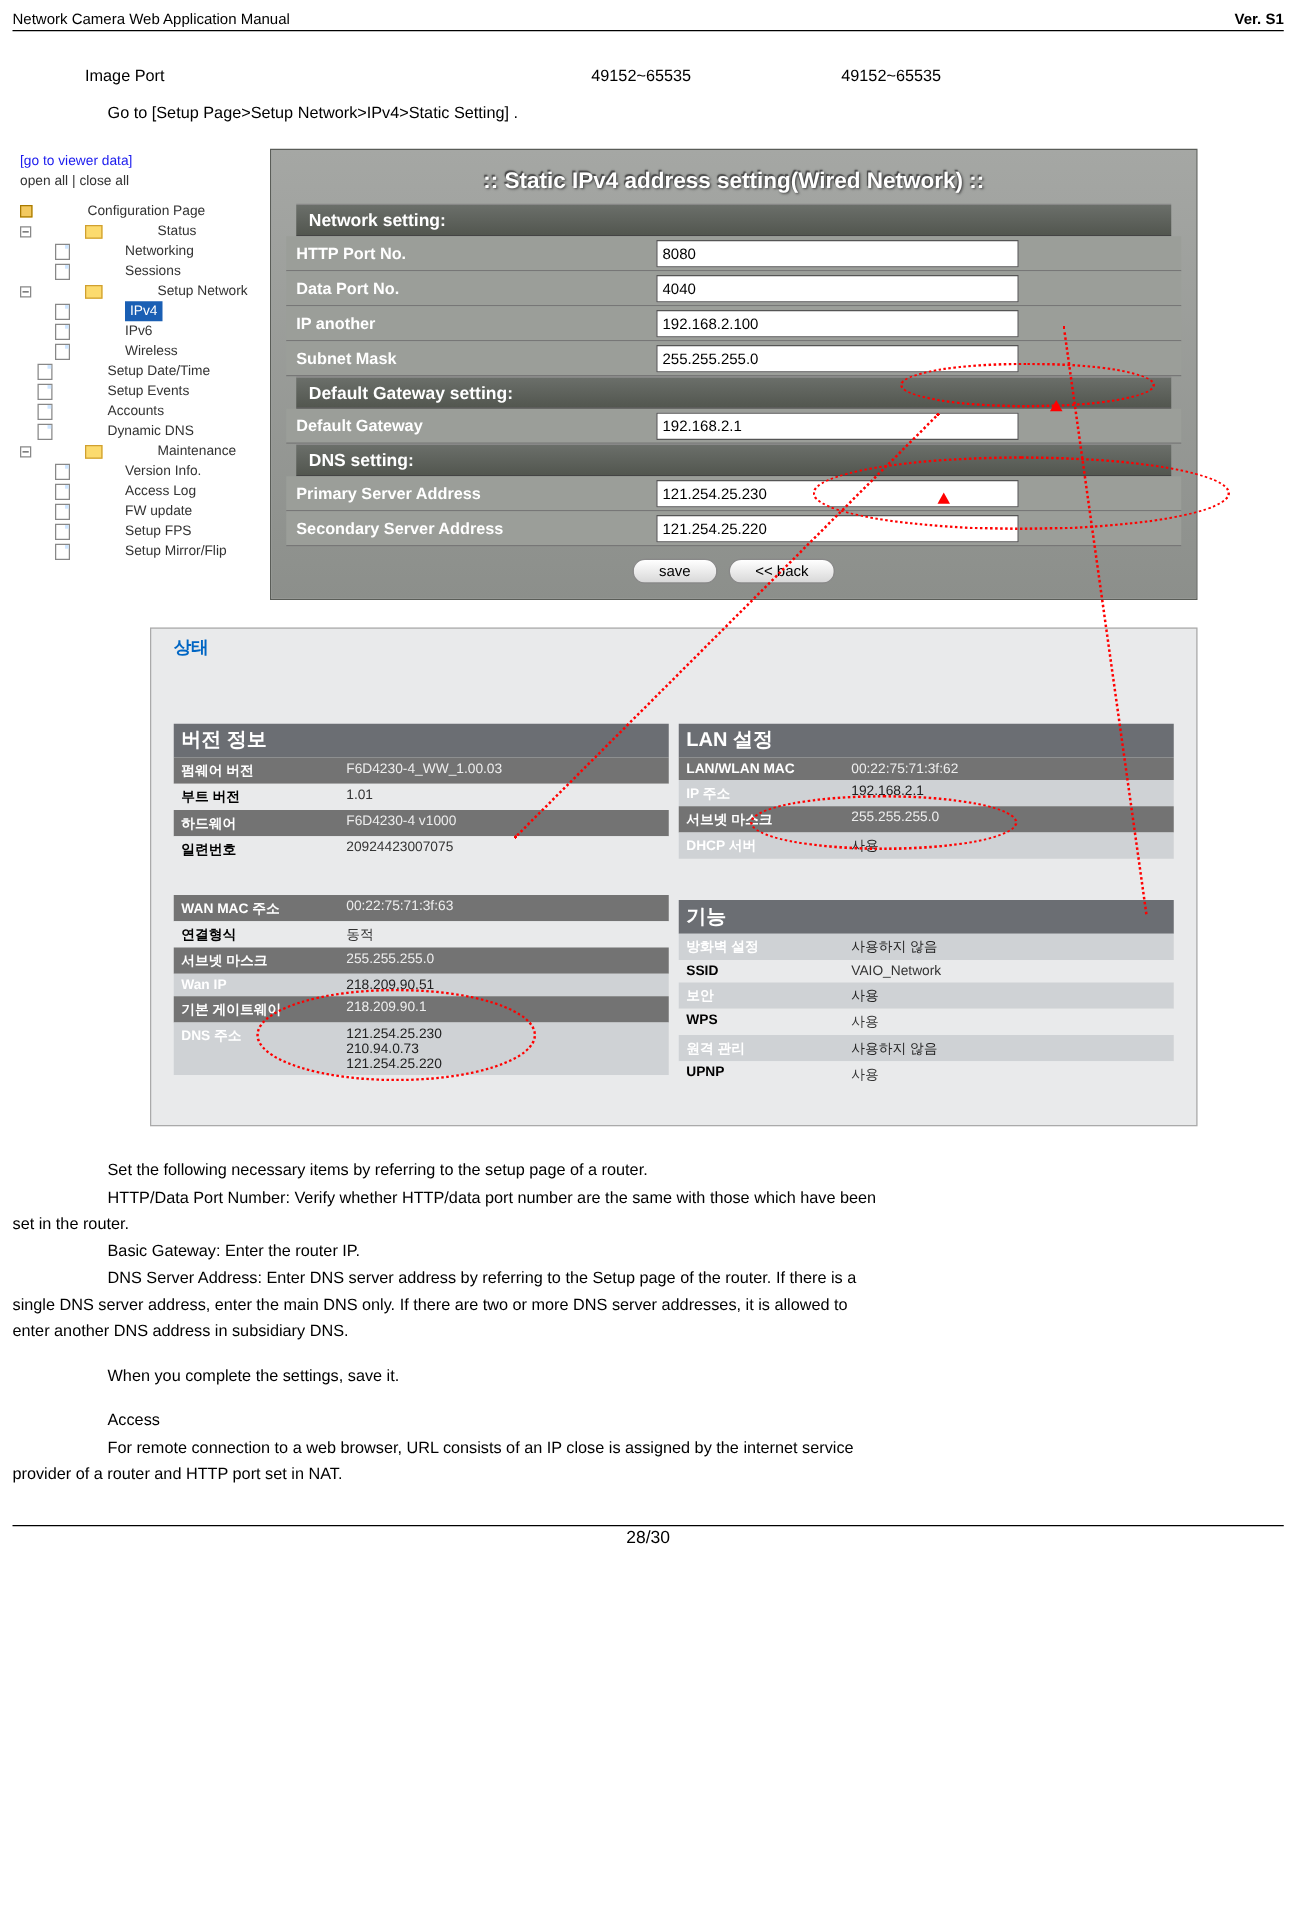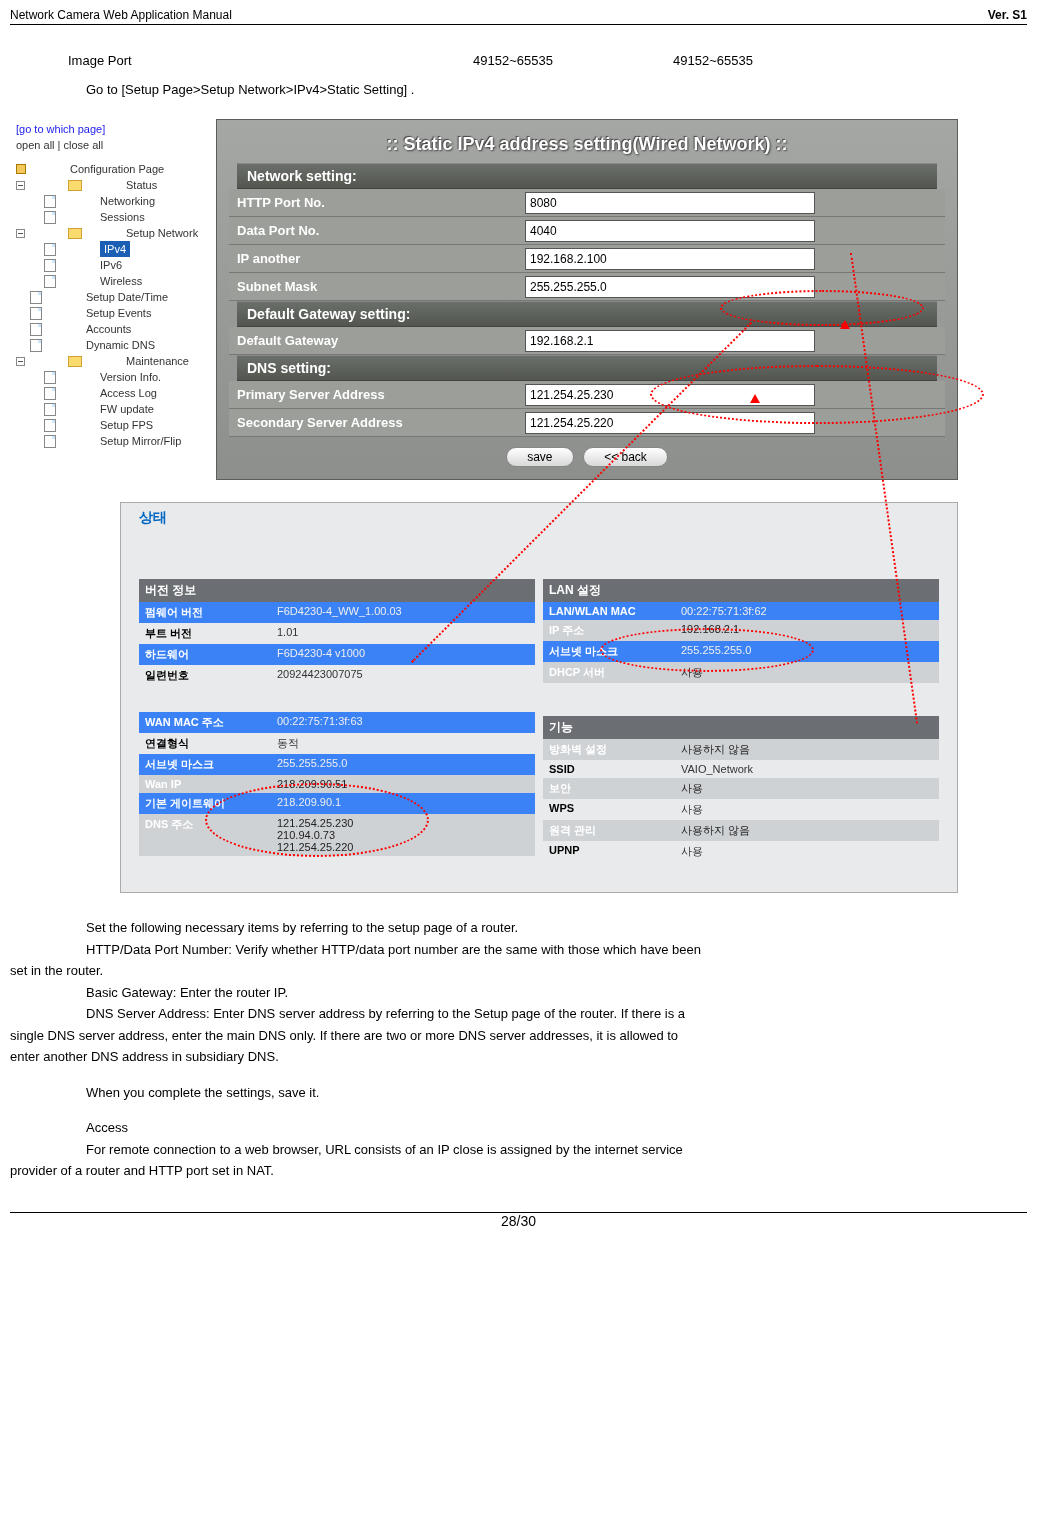--- a/index.html
+++ b/index.html
@@ -138,41 +138,41 @@
     color: #0066c4;
     font-size: 14px;
     font-weight: bold;
     margin-bottom: 48px;
   }
   .router-cols { display: flex; gap: 8px; }
   .router-col { flex: 1; }
   .sec-head {
     background: #6b6e73;
     color: #fff;
-    font-size: 12px;
+    font-size: 16px;
     font-weight: bold;
     padding: 3px 6px;
     margin-top: 4px;
   }
   .r-row {
     display: flex;
     font-size: 11px;
   }
   .r-label {
     width: 120px;
     padding: 3px 6px;
     font-weight: bold;
     color: #fff;
   }
   .r-val {
     flex: 1;
     padding: 3px 6px;
     color: #222;
   }
-  .r-dark { background: #3b82f6; }
+  .r-dark { background: #737373; }
   .r-light { background: #cfd2d5; }
   .r-light .r-label { color: #fff; }
   .r-light .r-val { color: #222; }
   .r-dark .r-val { color: #eee; }
   .r-plain { background: #e9eaeb; }
   .r-plain .r-label { color: #333; font-weight: bold; }
   .r-plain .r-val { color: #333; }
 
   
   .anno-container { position: relative; width: 1037px; height: 0; }
@@ -218,21 +218,21 @@
   <div class="port-row">
     <span class="port-label">Image Port</span>
     <span class="port-c1">49152~65535</span>
     <span class="port-c2">49152~65535</span>
   </div>
 
   <div class="indent-text2">Go to [Setup Page&gt;Setup Network&gt;IPv4&gt;Static Setting] .</div>
 
   <div class="screenshot-row">
     <div class="nav-col">
-      <div class="nav-top">[go to which page]</div>
+      <div class="nav-top">[go to viewer data]</div>
       <div class="nav-small">open all | close all</div>
       <div class="nav-tree">
         <div class="tree-item">
             <span class="ico-sq"></span>
             <span>Configuration Page</span>
           </div>
         <div class="tree-item">
             <span class="ico-minus"></span>
             <span class="ico-folder"></span>
             <span>Status</span>

